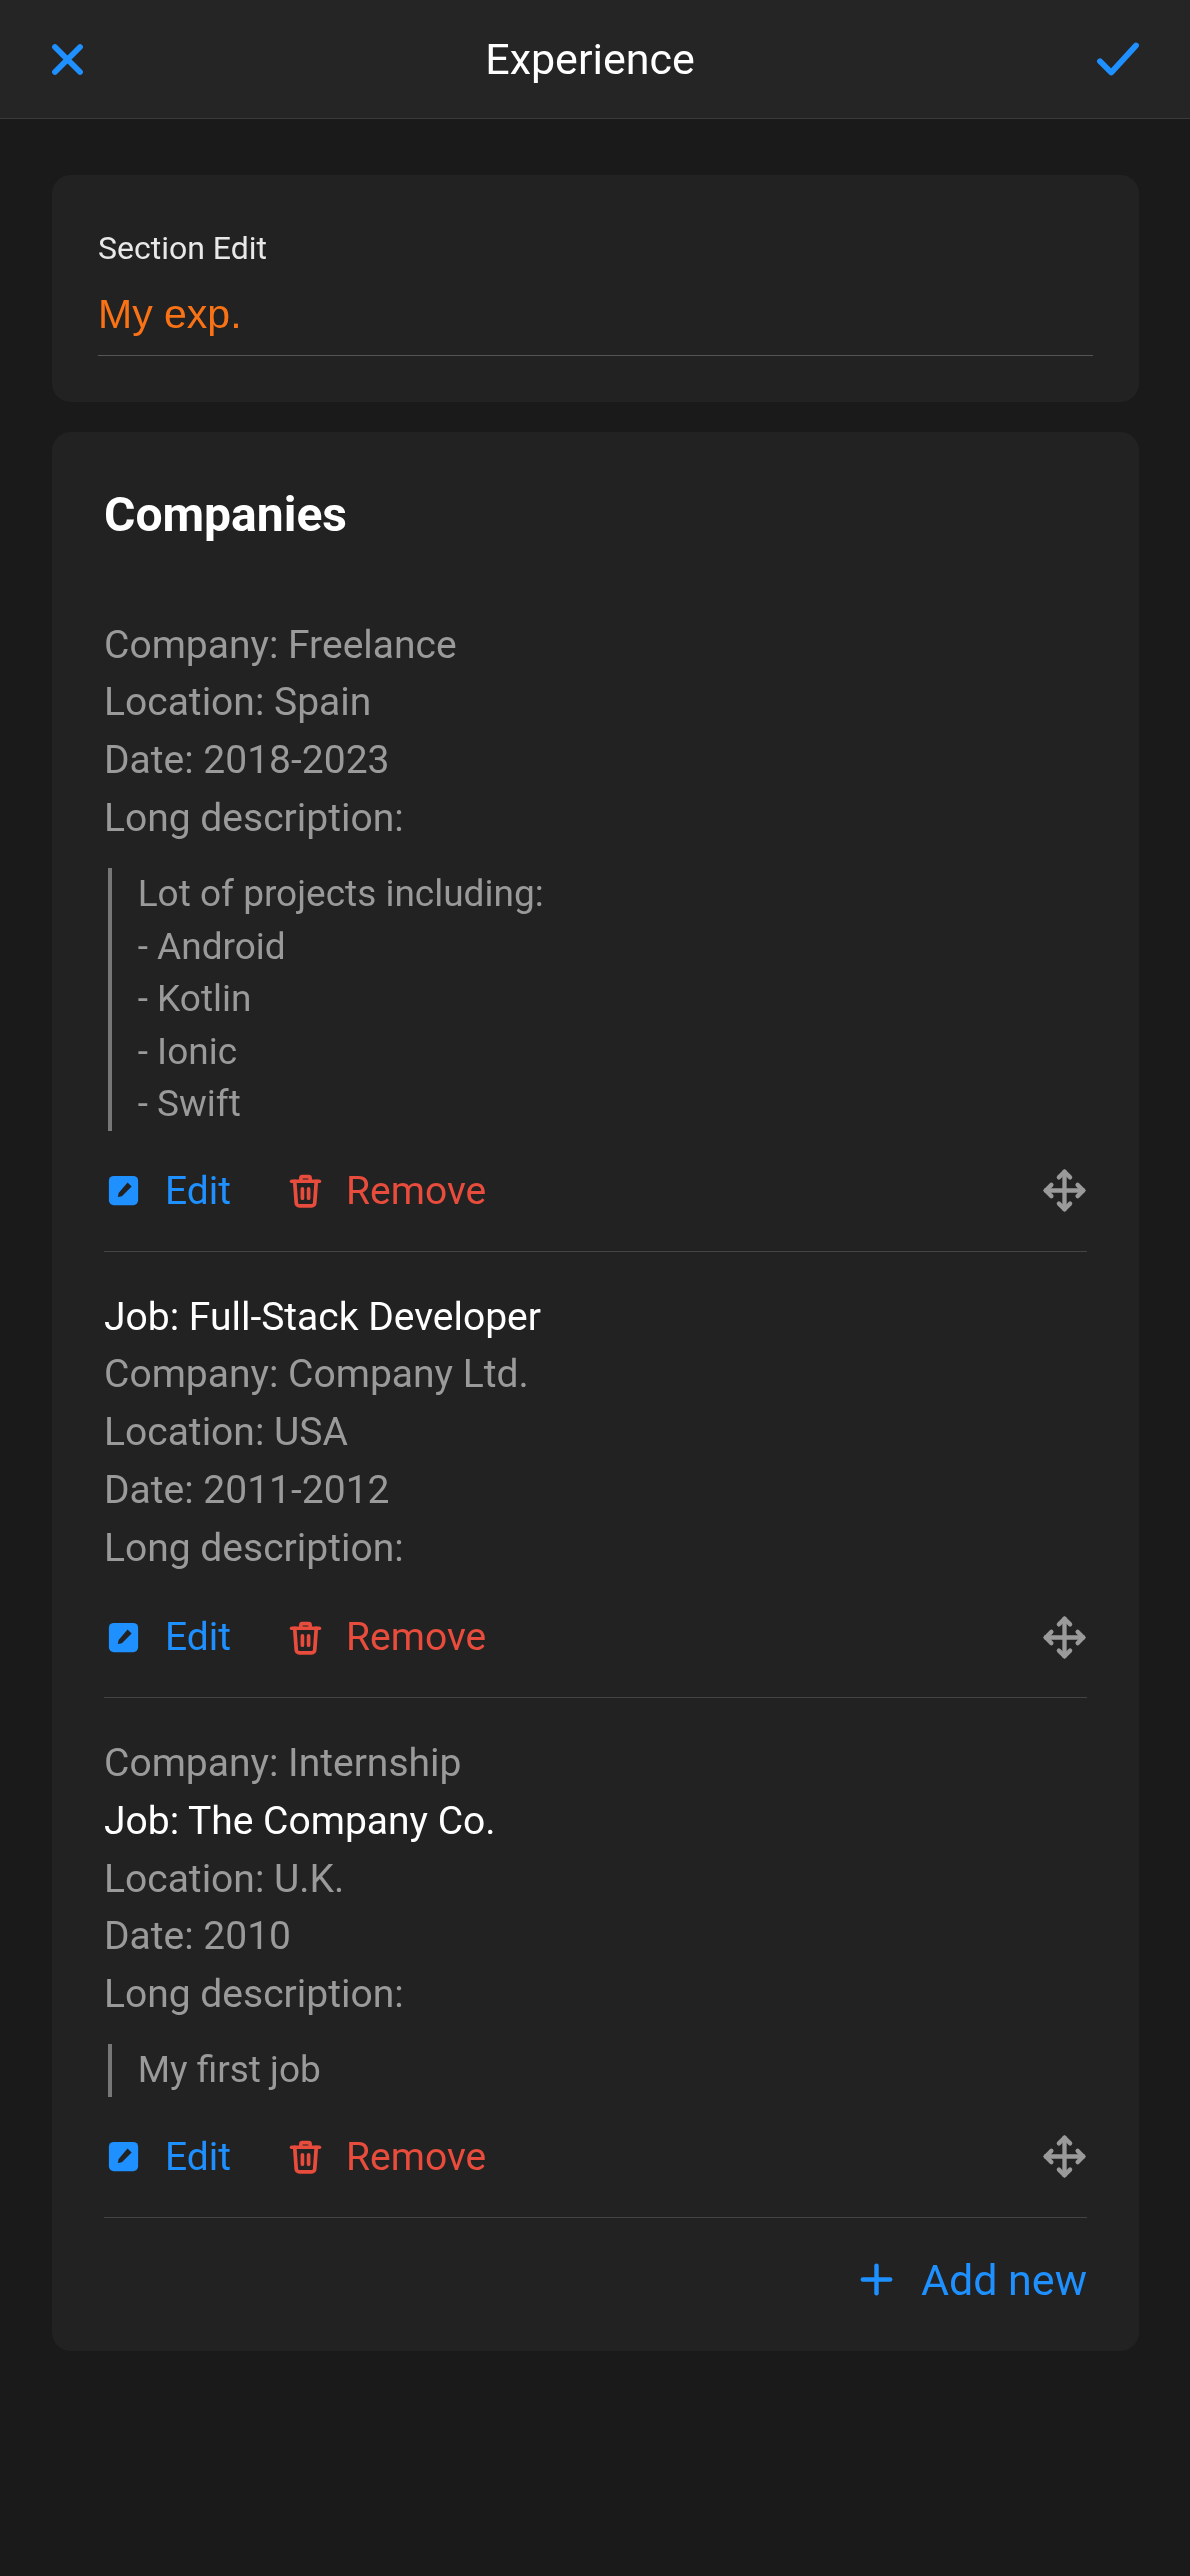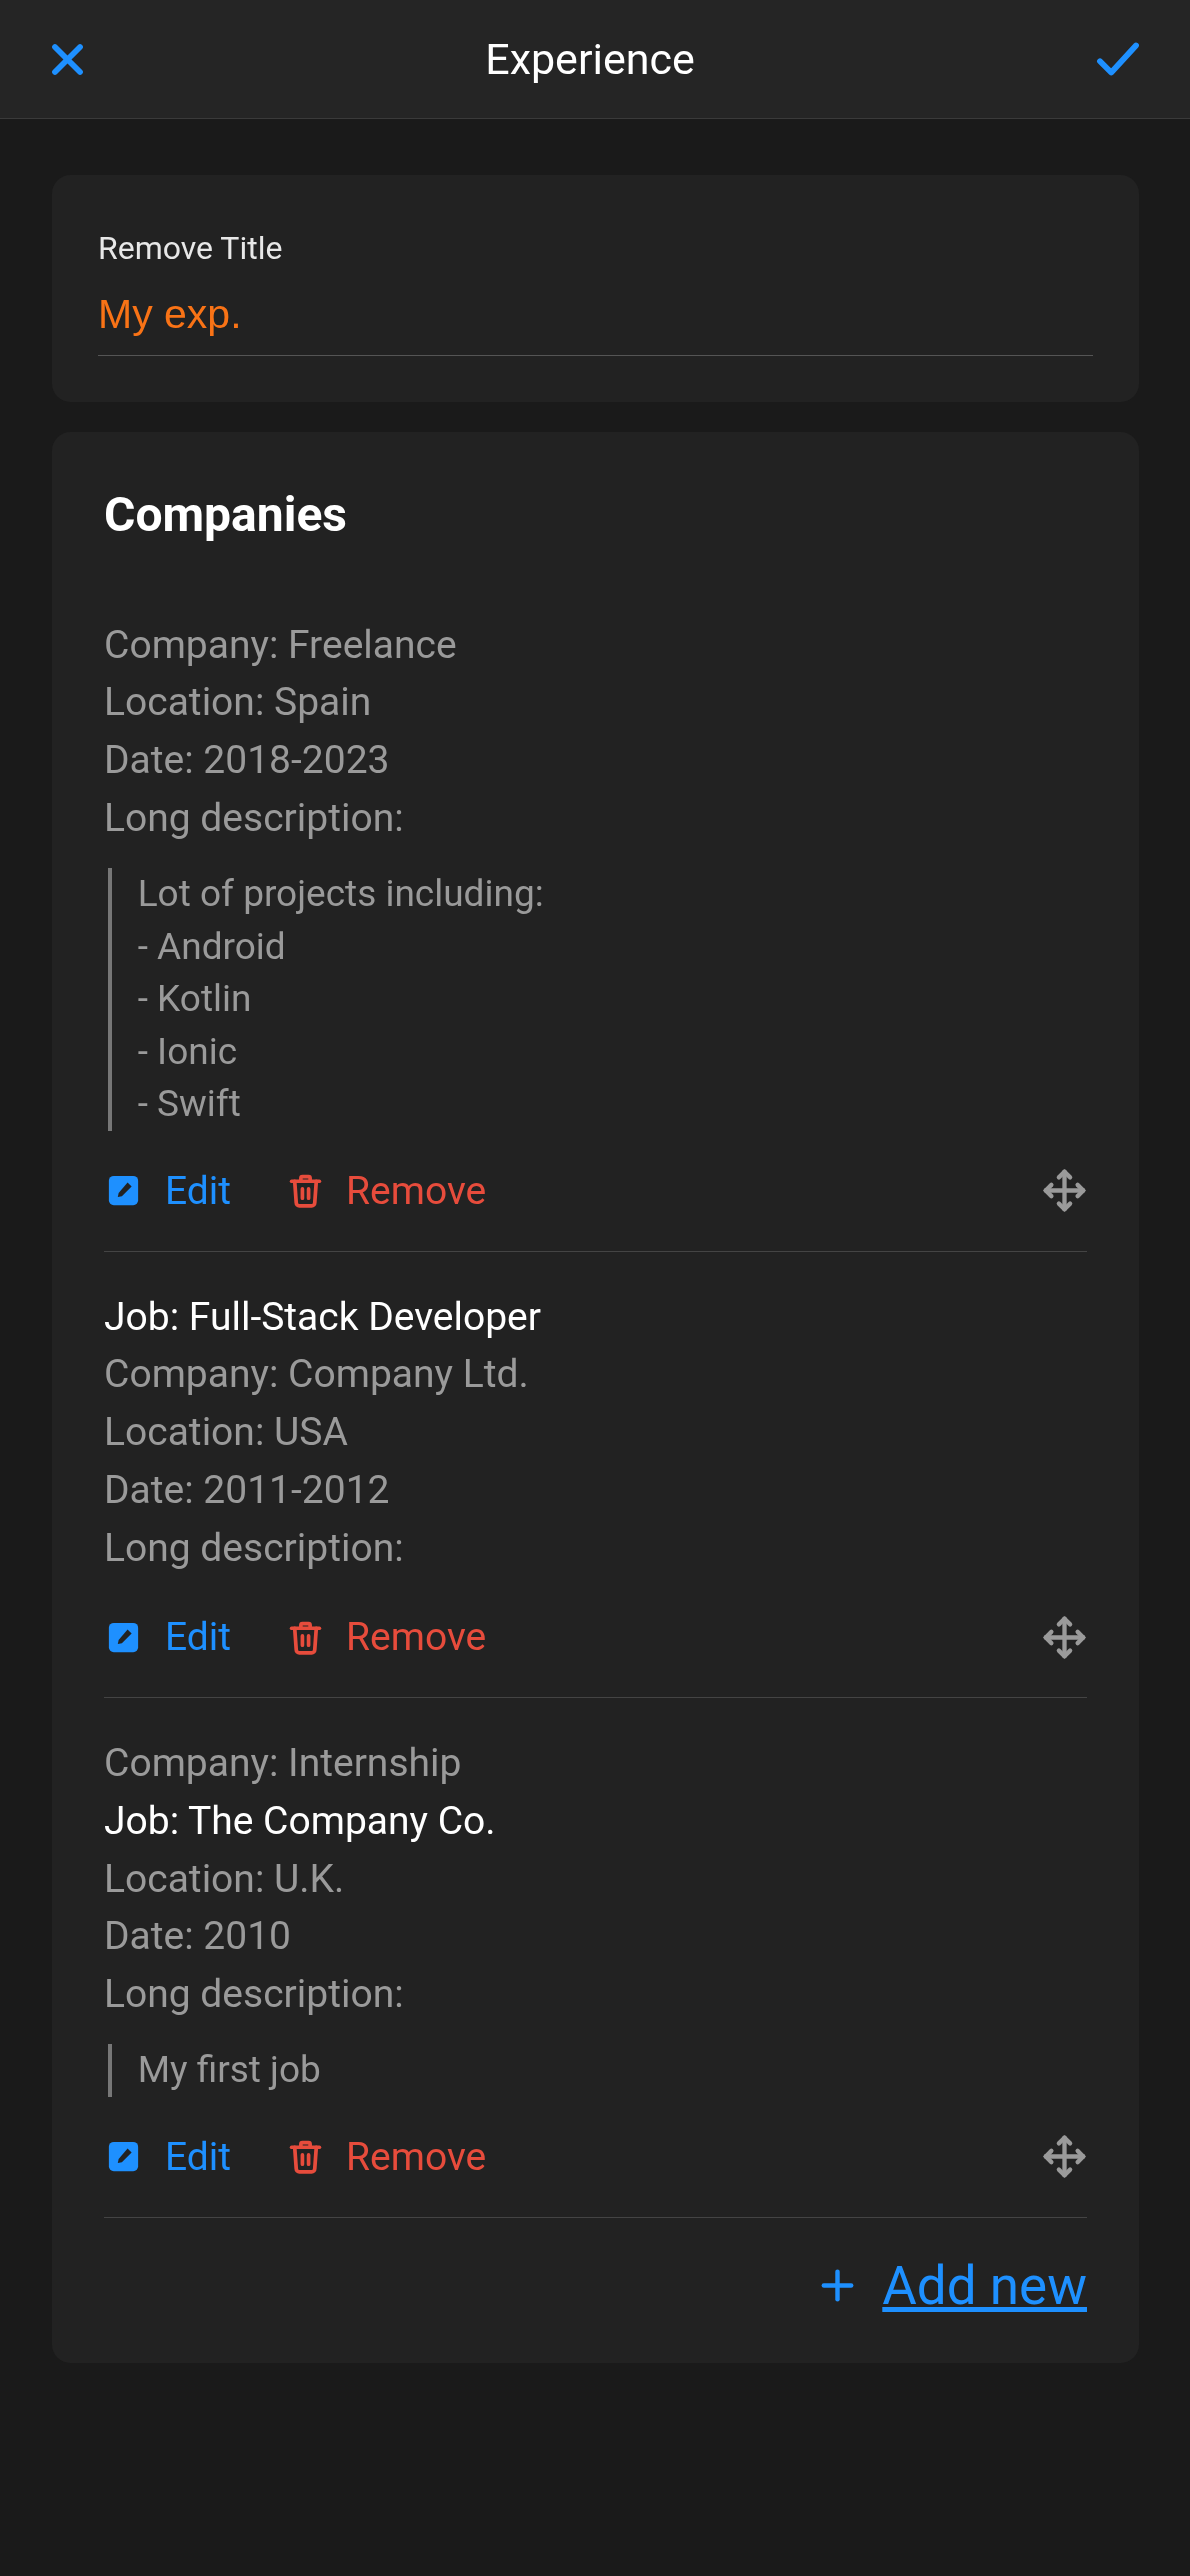--- a/index.html
+++ b/index.html
@@ -122,23 +122,22 @@
     align-items: center;
     padding-top: 37px;
     border-top: 1.4px solid #444;
     gap: 20.4px;
   }
   .add-btn {
     display: flex;
     align-items: center;
     gap: 24px;
     color: #1E90FF;
-    font-size: 53px;
+    font-size: 43px;
     cursor: pointer;
-    text-decoration: underline;
   }
   svg { display: block; }
 </style>
 </head>
 <body>
 
 <div class="header">
   <div class="icon-btn">
     <svg width="43" height="43" viewBox="0 0 24 24" fill="none" stroke="#1E90FF" stroke-width="3.2" stroke-linecap="round">
       <line x1="5" y1="5" x2="19" y2="19"></line>
@@ -149,21 +148,21 @@
   <div class="icon-btn">
     <svg width="54" height="54" viewBox="0 0 24 24" fill="none" stroke="#1E90FF" stroke-width="2.6" stroke-linecap="round" stroke-linejoin="round">
       <polyline points="4 13 9 18 20 6"></polyline>
     </svg>
   </div>
 </div>
 
 <div class="content">
 
   <div class="card">
-    <div class="field-label">Remove Title</div>
+    <div class="field-label">Section Edit</div>
     <input class="field-input" type="text" value="My exp." style="">
   </div>
 
   <div class="companies-card">
     <div class="section-heading">Companies</div>
 
     <div id="jobs-container">
         <div class="job-entry">
           <div class="job-line meta">Company: Freelance</div>
           <div class="job-line meta">Location: Spain</div>

